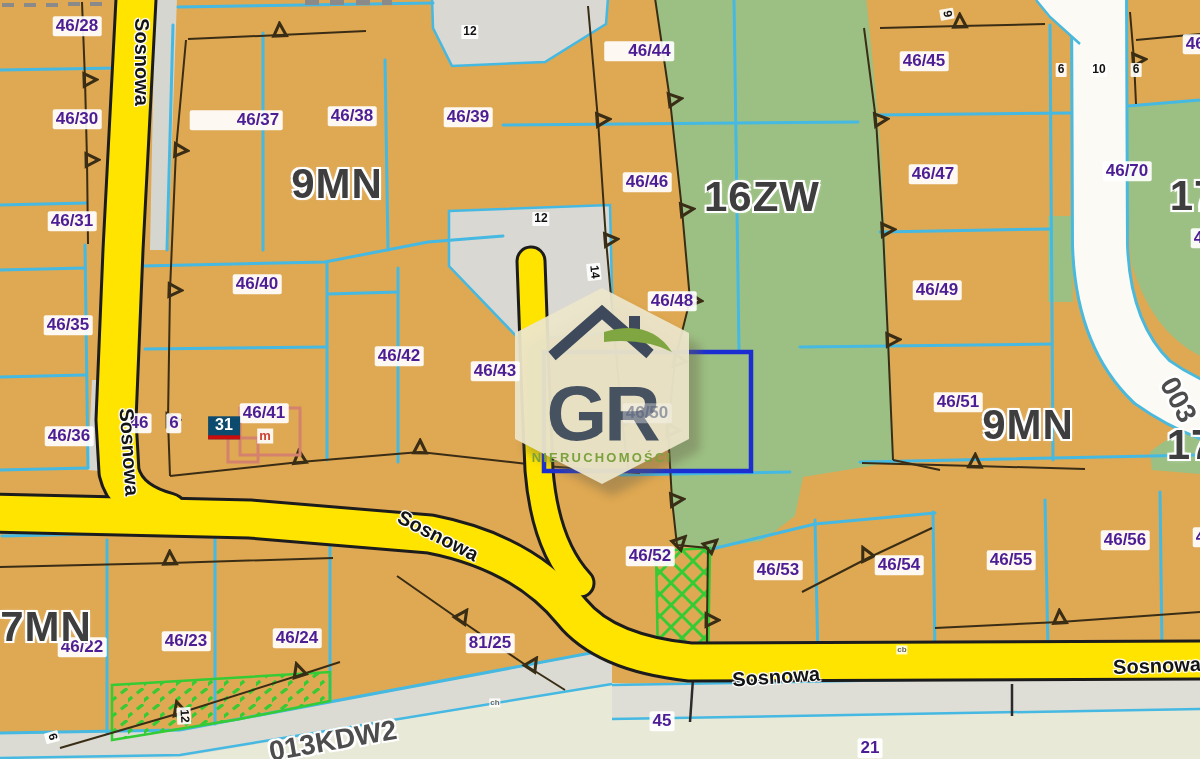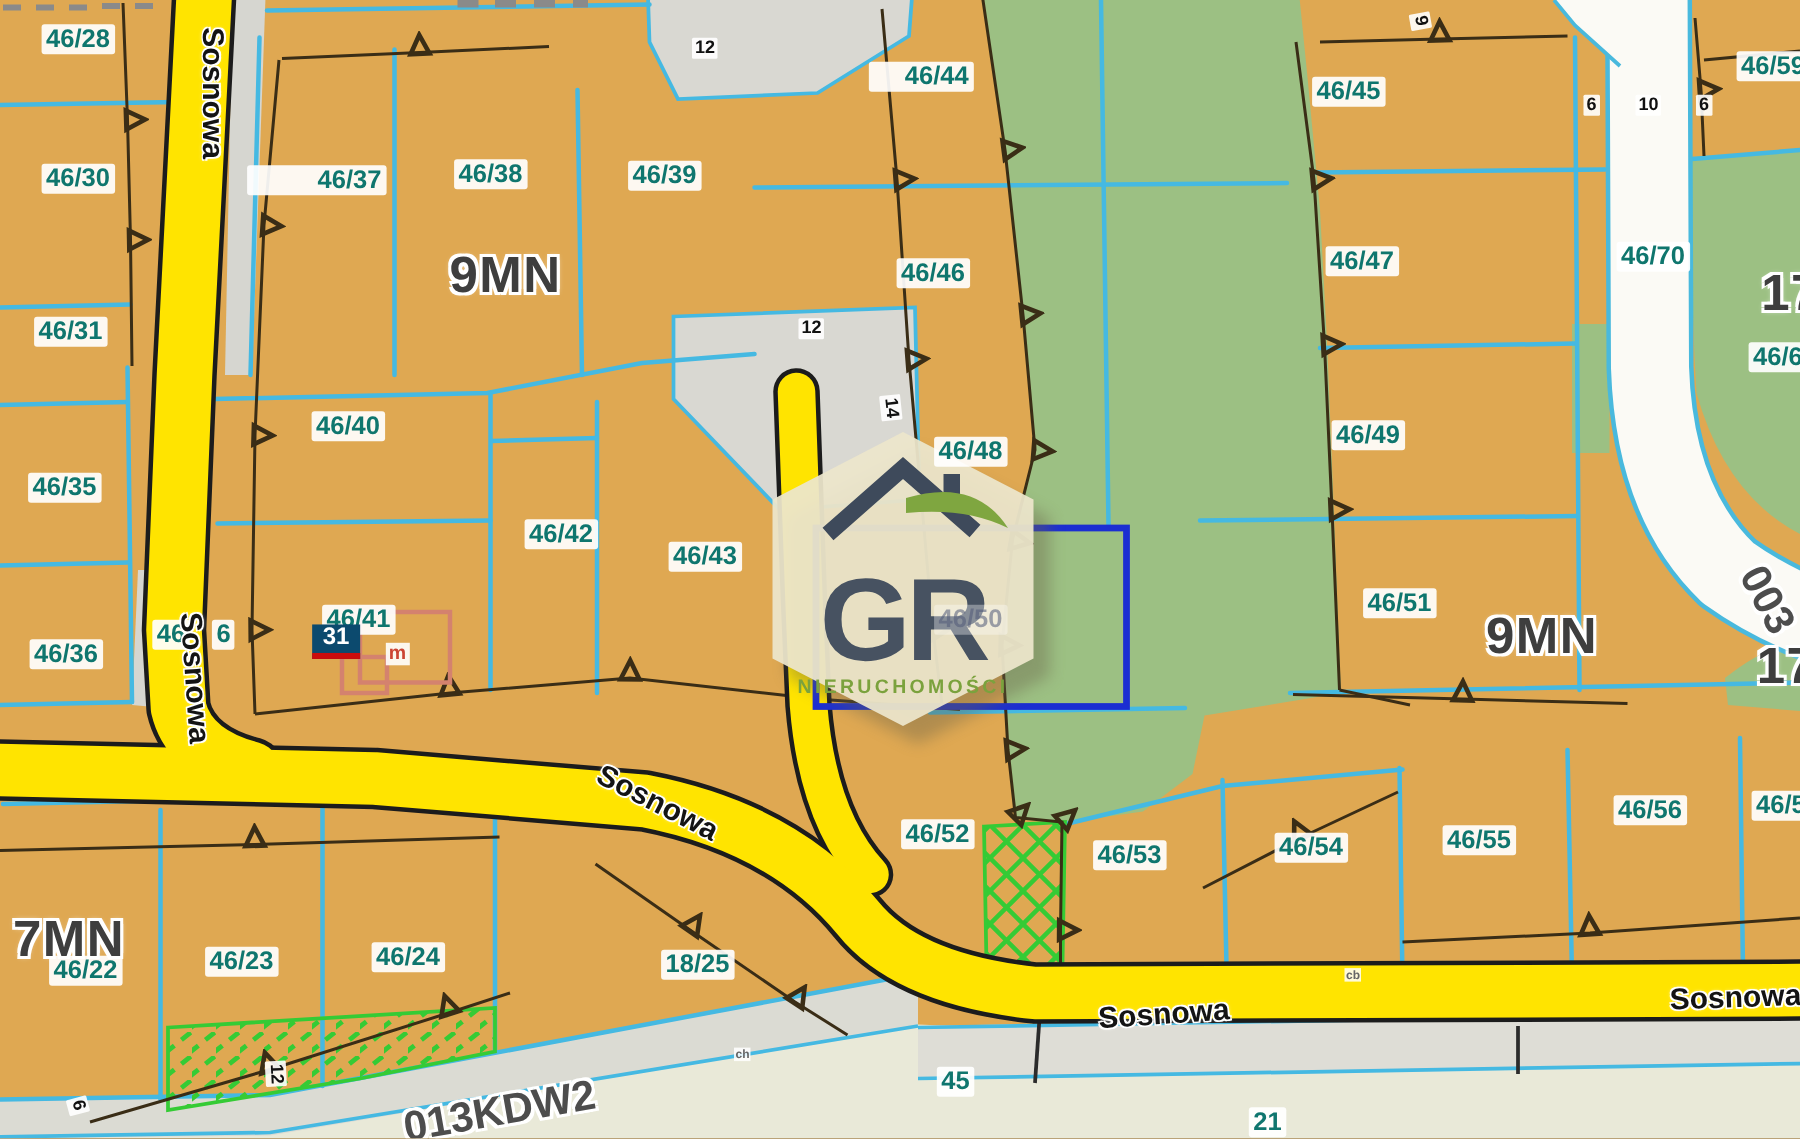--- a/index.html
+++ b/index.html
@@ -2,25 +2,25 @@
 <html><head>
 <meta charset="utf-8">
 <style>
   html,body{margin:0;padding:0;background:#888;}
   #stage{position:relative;width:1200px;height:759px;overflow:hidden;background:#dfa852;
          font-family:"Liberation Sans",sans-serif;}
   #base{position:absolute;left:0;top:0;}
   #labels{position:absolute;left:0;top:0;width:1200px;height:759px;pointer-events:none;}
   .lbl{position:absolute;white-space:nowrap;font-weight:bold;line-height:1.15;
        font-family:"Liberation Sans",sans-serif;}
-  .k-parcel{font-size:17px;color:#0f766e;background:rgba(255,255,255,.92);
-            padding:0 3px;border-radius:2px;}
+  .k-parcel{font-size:17px;color:#4c1d95;background:rgba(255,255,255,.92);
+            padding:0 3px;border-radius:2px;margin-left:25px;}
   .k-parceldim{font-size:17px;color:rgba(80,90,120,.55);background:rgba(255,255,255,.35);
             padding:0 3px;border-radius:2px;}
-  .k-zone{font-size:34px;color:#3e3e3e;letter-spacing:1px;
+  .k-zone{font-size:42px;color:#3e3e3e;letter-spacing:1px;
           text-shadow:-2px -2px 0 #fff,2px -2px 0 #fff,-2px 2px 0 #fff,2px 2px 0 #fff,0 0 4px #fff;}
   .k-road{font-size:20px;color:#141414;
           text-shadow:-1px -1px 0 #fff,1px -1px 0 #fff,-1px 1px 0 #fff,1px 1px 0 #fff,0 0 3px #fff;}
   .k-roadgray{font-size:28px;color:#4d4d4d;
           text-shadow:-2px -2px 0 #fff,2px -2px 0 #fff,-2px 2px 0 #fff,2px 2px 0 #fff;}
   .k-dim{font-size:12px;color:#111;background:rgba(255,255,255,.9);padding:0 2px;border-radius:1px;}
   .k-tiny{font-size:8px;color:#666;background:rgba(255,255,255,.85);padding:0 1px;}
   .k-badge{font-size:16px;color:#fff;background:#0c4a6e;padding:0px 7px 1px 7px;
            border-bottom:4px solid #cb0c0c;}
   .k-mark{font-size:13px;color:#cc4433;background:rgba(255,255,255,.9);padding:0 2px;}
@@ -210,24 +210,25 @@
       <div class="lbl k-parcel" style="left: 874px; top: 565px; transform: translate(-50%, -50%) rotate(0deg);">46/54</div>
       <div class="lbl k-parcel" style="left: 986px; top: 560px; transform: translate(-50%, -50%) rotate(0deg);">46/55</div>
       <div class="lbl k-parcel" style="left: 1100px; top: 540px; transform: translate(-50%, -50%) rotate(0deg);">46/56</div>
       <div class="lbl k-parcel" style="left: 1192px; top: 537px; transform: translate(-50%, -50%) rotate(0deg);">46/57</div>
       <div class="lbl k-parcel" style="left: 1182px; top: 44px; transform: translate(-50%, -50%) rotate(0deg);">46/59</div>
       <div class="lbl k-parcel" style="left: 1102px; top: 171px; transform: translate(-50%, -50%) rotate(0deg);">46/70</div>
       <div class="lbl k-parcel" style="left: 1190px; top: 238px; transform: translate(-50%, -50%) rotate(0deg);">46/60</div>
       <div class="lbl k-parcel" style="left: 57px; top: 647px; transform: translate(-50%, -50%) rotate(0deg);">46/22</div>
       <div class="lbl k-parcel" style="left: 161px; top: 641px; transform: translate(-50%, -50%) rotate(0deg);">46/23</div>
       <div class="lbl k-parcel" style="left: 272px; top: 638px; transform: translate(-50%, -50%) rotate(0deg);">46/24</div>
-      <div class="lbl k-parcel" style="left: 465px; top: 643px; transform: translate(-50%, -50%) rotate(0deg);">18/25</div>
+      <div class="lbl k-parcel" style="left: 465px; top: 643px; transform: translate(-50%, -50%) rotate(0deg);">81/25</div>
       <div class="lbl k-parcel" style="left: 637px; top: 721px; transform: translate(-50%, -50%) rotate(0deg);">45</div>
       <div class="lbl k-parcel" style="left: 845px; top: 748px; transform: translate(-50%, -50%) rotate(0deg);">21</div>
       <div class="lbl k-zone" style="left: 337px; top: 184px; transform: translate(-50%, -50%) rotate(0deg);">9MN</div>
+      <div class="lbl k-zone" style="left: 762px; top: 197px; transform: translate(-50%, -50%) rotate(0deg);">16ZW</div>
       <div class="lbl k-zone" style="left: 1028px; top: 425px; transform: translate(-50%, -50%) rotate(0deg);">9MN</div>
       <div class="lbl k-zone" style="left: 46px; top: 627px; transform: translate(-50%, -50%) rotate(0deg);">7MN</div>
       <div class="lbl k-zone" style="left: 1194px; top: 196px; transform: translate(-50%, -50%) rotate(0deg);">17</div>
       <div class="lbl k-zone" style="left: 1191px; top: 445px; transform: translate(-50%, -50%) rotate(0deg);">17</div>
       <div class="lbl k-road" style="left: 141px; top: 62px; transform: translate(-50%, -50%) rotate(90deg);">Sosnowa</div>
       <div class="lbl k-road" style="left: 129px; top: 452px; transform: translate(-50%, -50%) rotate(86deg);">Sosnowa</div>
       <div class="lbl k-road" style="left: 438px; top: 536px; transform: translate(-50%, -50%) rotate(27deg);">Sosnowa</div>
       <div class="lbl k-road" style="left: 776px; top: 677px; transform: translate(-50%, -50%) rotate(-4deg);">Sosnowa</div>
       <div class="lbl k-road" style="left: 1157px; top: 666px; transform: translate(-50%, -50%) rotate(-2deg);">Sosnowa</div>
       <div class="lbl k-roadgray" style="left: 333px; top: 741px; transform: translate(-50%, -50%) rotate(-10deg);">013KDW2</div>

